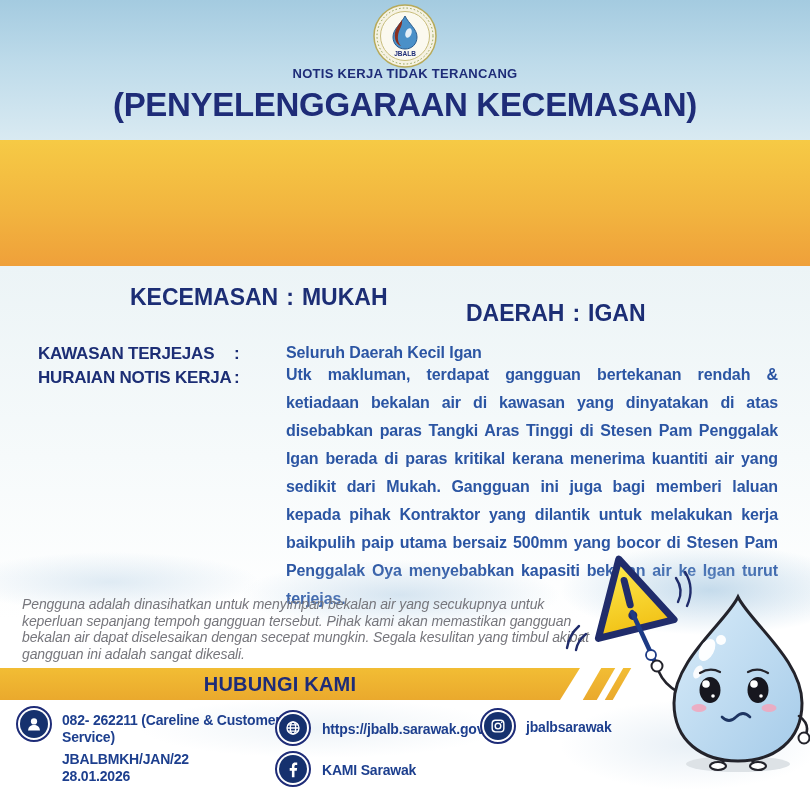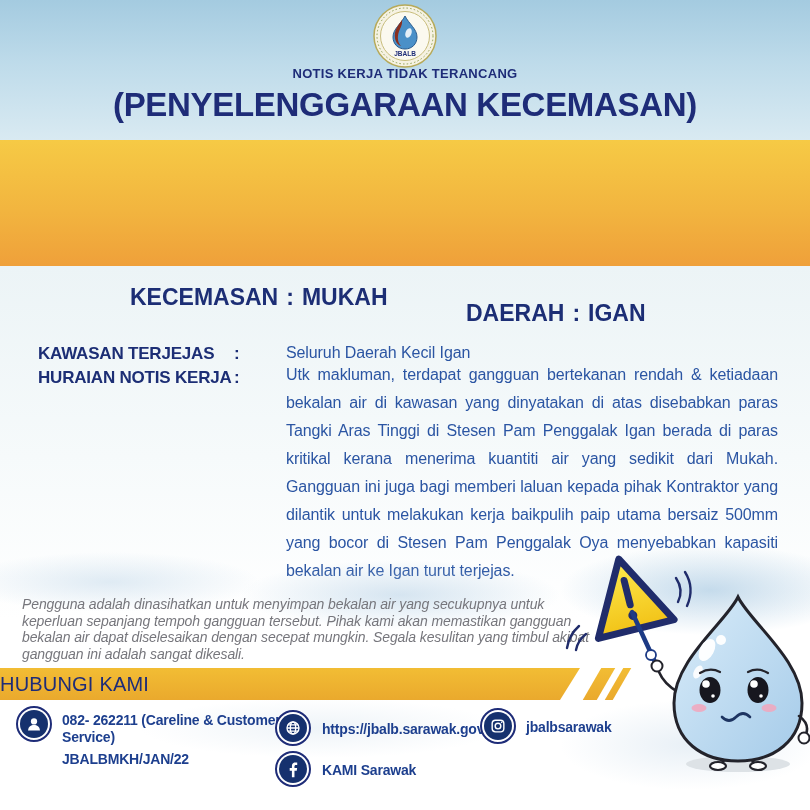--- a/index.html
+++ b/index.html
@@ -32,21 +32,21 @@
   .region-row { position:absolute; top:284px; left:0; width:810px; color:#1c2e75; font-weight:bold; font-size:23px; }
   .bahagian { position:absolute; left:130px; top:0; }
   .daerah   { position:absolute; left:466px; top:16px; }
   .region-row .sep { padding:0 8px; }
 
   .details { position:absolute; top:344px; left:38px; width:740px; }
   .detail-row { display:flex; align-items:flex-start; }
   .detail-row + .detail-row { margin-top:3px; }
   .d-label { width:196px; flex:none; font-size:17px; font-weight:bold; color:#1c2e75; letter-spacing:-.2px; }
   .d-colon { width:52px; flex:none; font-size:17px; font-weight:bold; color:#1c2e75; }
-  .d-value { flex:1; font-size:16px; font-weight:normal; color:#2b55a3; letter-spacing:-.1px; }
+  .d-value { flex:1; font-size:16px; font-weight:bold; color:#2b55a3; letter-spacing:-.1px; }
   .d-value.para { text-align:justify; line-height:28px; margin-top:-6px; }
   .detail-row.r2 .d-label, .detail-row.r2 .d-colon { padding-top:1px; }
 
   
   .splash { position:absolute; border-radius:50%; pointer-events:none; }
   .sp1 { top:552px; left:-40px; width:300px; height:60px;
     background:radial-gradient(closest-side,rgba(178,206,228,.40),rgba(178,206,228,0)); }
   .sp2 { top:560px; left:240px; width:320px; height:70px;
     background:radial-gradient(closest-side,rgba(165,198,224,.45),rgba(165,198,224,0)); }
   .sp3 { top:545px; left:560px; width:300px; height:90px;
@@ -57,22 +57,22 @@
     background:radial-gradient(closest-side,rgba(200,218,232,.30),rgba(200,218,232,0)); }
 
   
   .disclaimer { position:absolute; top:596px; left:22px; width:568px; font-style:italic;
     font-size:14px; line-height:16.5px; color:#76767c; letter-spacing:-.1px; }
 
   
   .contact-banner { position:absolute; top:668px; left:0; width:580px; height:32px;
     background:linear-gradient(180deg,#f2bd34,#eaa92d);
     clip-path:polygon(0 0,100% 0,calc(100% - 20px) 100%,0 100%); }
-  .contact-banner .t { position:absolute; top:5px; left:0; width:560px; 
-    font-size:20px; font-weight:normal; color:#1e2c78; letter-spacing:.2px; }
+  .contact-banner .t { position:absolute; top:5px; left:0; width:560px; text-align:center;
+    font-size:20px; font-weight:bold; color:#1e2c78; letter-spacing:.2px; }
   .stripe { position:absolute; top:668px; height:32px; background:linear-gradient(180deg,#f2bd34,#eaa92d); transform:skewX(-30deg); }
   .stripe.s1 { left:592px; width:14px; }
   .stripe.s2 { left:614px; width:8px; }
 
   
   .c-icon { position:absolute; width:36px; height:36px; border-radius:50%;
     background:#fff; border:2px solid #1e2c78; display:flex; align-items:center; justify-content:center; }
   .c-icon .disc { width:28px; height:28px; border-radius:50%; background:#16316e;
     display:flex; align-items:center; justify-content:center; }
   .c-text { position:absolute; font-size:14px; font-weight:bold; color:#1d3f8e; line-height:17px; letter-spacing:-.2px; }
@@ -156,20 +156,21 @@
   <div class="c-icon i-phone">
     <div class="disc">
         <svg viewBox="0 0 24 24" width="22" height="22">
       <circle cx="12" cy="9.2" r="3.4" fill="#fff"></circle>
       <path d="M5.5 19 C6 14.8 8.6 13.2 12 13.2 C15.4 13.2 18 14.8 18.5 19 Z" fill="#fff"></path>
     </svg>
       </div>
   </div>
   <div class="c-text t-phone">082- 262211 (Careline &amp; Customer Service)</div>
   <div class="c-text t-ref">JBALBMKH/JAN/22</div>
+  <div class="c-text t-date">28.01.2026</div>
 
   <div class="c-icon i-web">
     <div class="disc">
         <svg viewBox="0 0 24 24" width="20" height="20" fill="none" stroke="#fff" stroke-width="1.6">
       <circle cx="12" cy="12" r="7.2"></circle>
       <ellipse cx="12" cy="12" rx="3.2" ry="7.2"></ellipse>
       <path d="M4.8 12 h14.4 M5.8 8.2 h12.4 M5.8 15.8 h12.4"></path>
     </svg>
       </div>
   </div>

